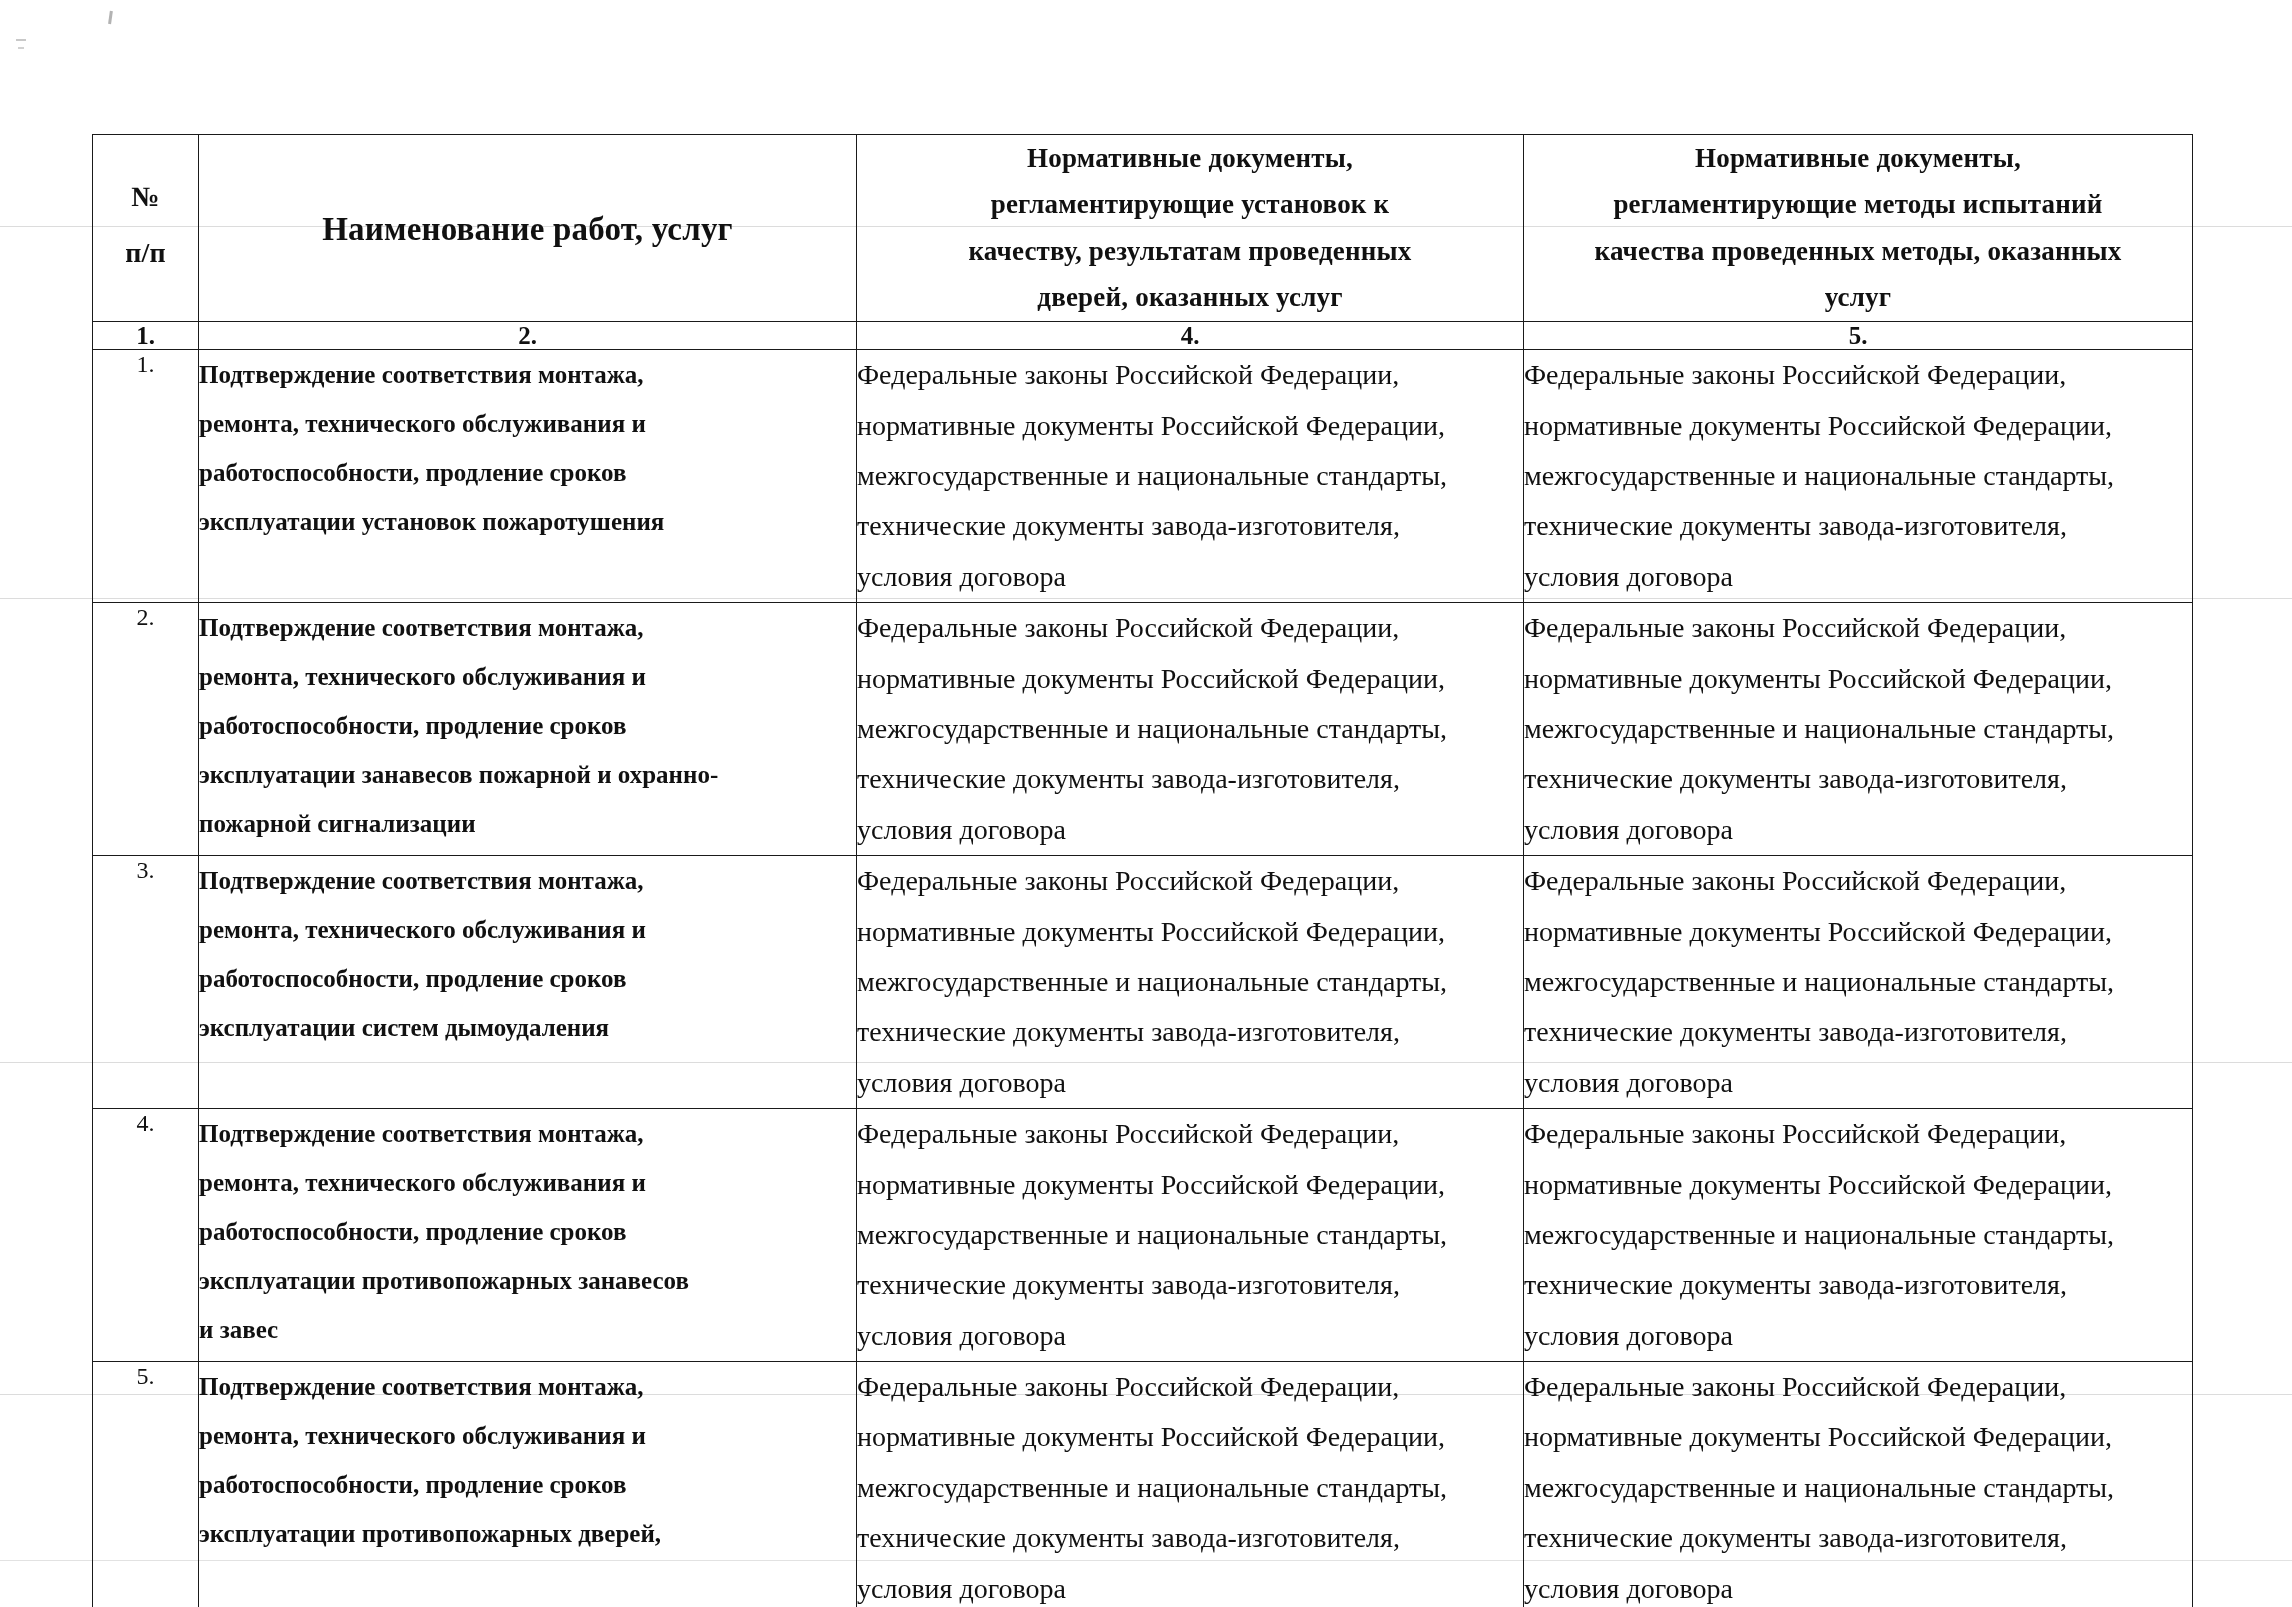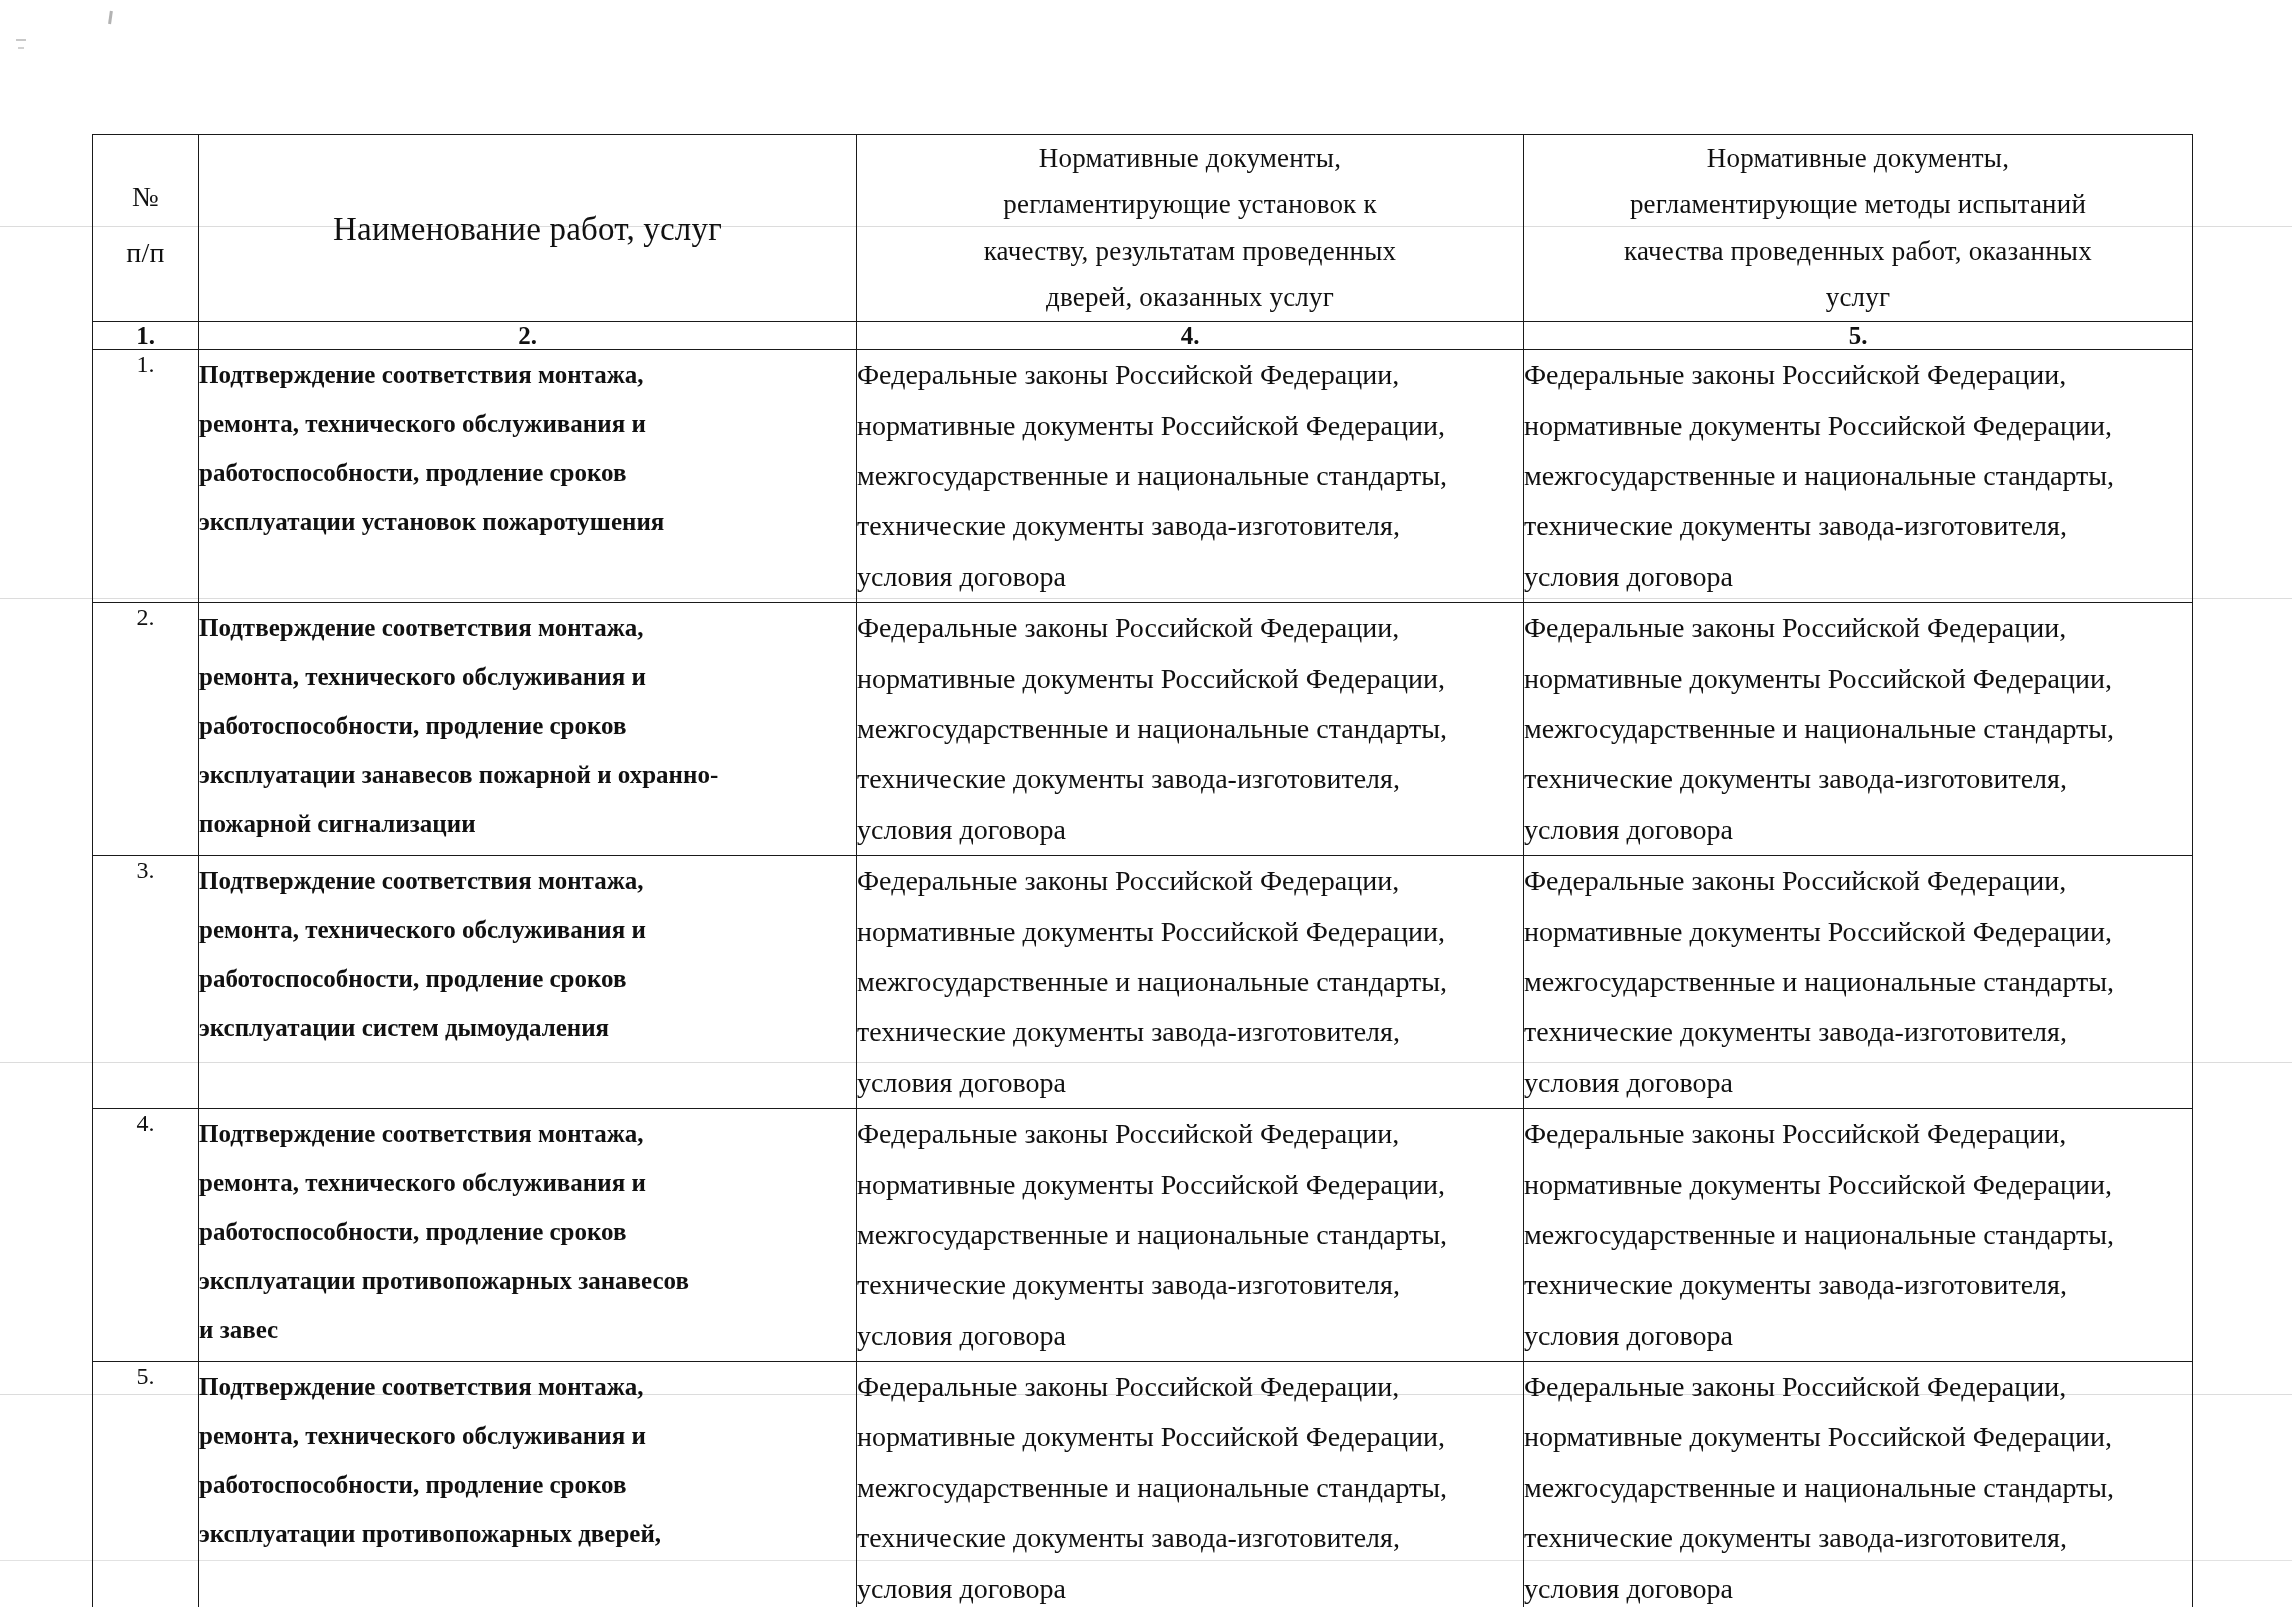--- a/index.html
+++ b/index.html
@@ -64,21 +64,21 @@
 
   
   col.c-num   { width: 106px; }
   col.c-name  { width: 658px; }
   col.c-req   { width: 667px; }
   col.c-meth  { width: 669px; }
 
   
   .hdr-cell {
     text-align: center;
-    font-weight: normal;
+    font-weight: bold;
     font-size: 27px;
     line-height: 1.72;
     padding: 12.5px 14.3px 14.3px 14.3px;
     letter-spacing: 0.2px;
   }
   .hdr-cell.num {
     padding-top: 34px;
     line-height: 2.0;
     font-size: 28px;
   }
@@ -152,21 +152,21 @@
         </td>
         <td class="hdr-cell">
           <span class="hdr-line">Нормативные документы,</span>
           <span class="hdr-line">регламентирующие установок к</span>
           <span class="hdr-line">качеству, результатам проведенных</span>
           <span class="hdr-line">дверей, оказанных услуг</span>
         </td>
         <td class="hdr-cell">
           <span class="hdr-line">Нормативные документы,</span>
           <span class="hdr-line">регламентирующие методы испытаний</span>
-          <span class="hdr-line">качества проведенных работ, оказанных</span>
+          <span class="hdr-line">качества проведенных методы, оказанных</span>
           <span class="hdr-line">услуг</span>
         </td>
       </tr>
 
       <tr class="numrow">
         <td>1.</td>
         <td>2.</td>
         <td>4.</td>
         <td>5.</td>
       </tr>

